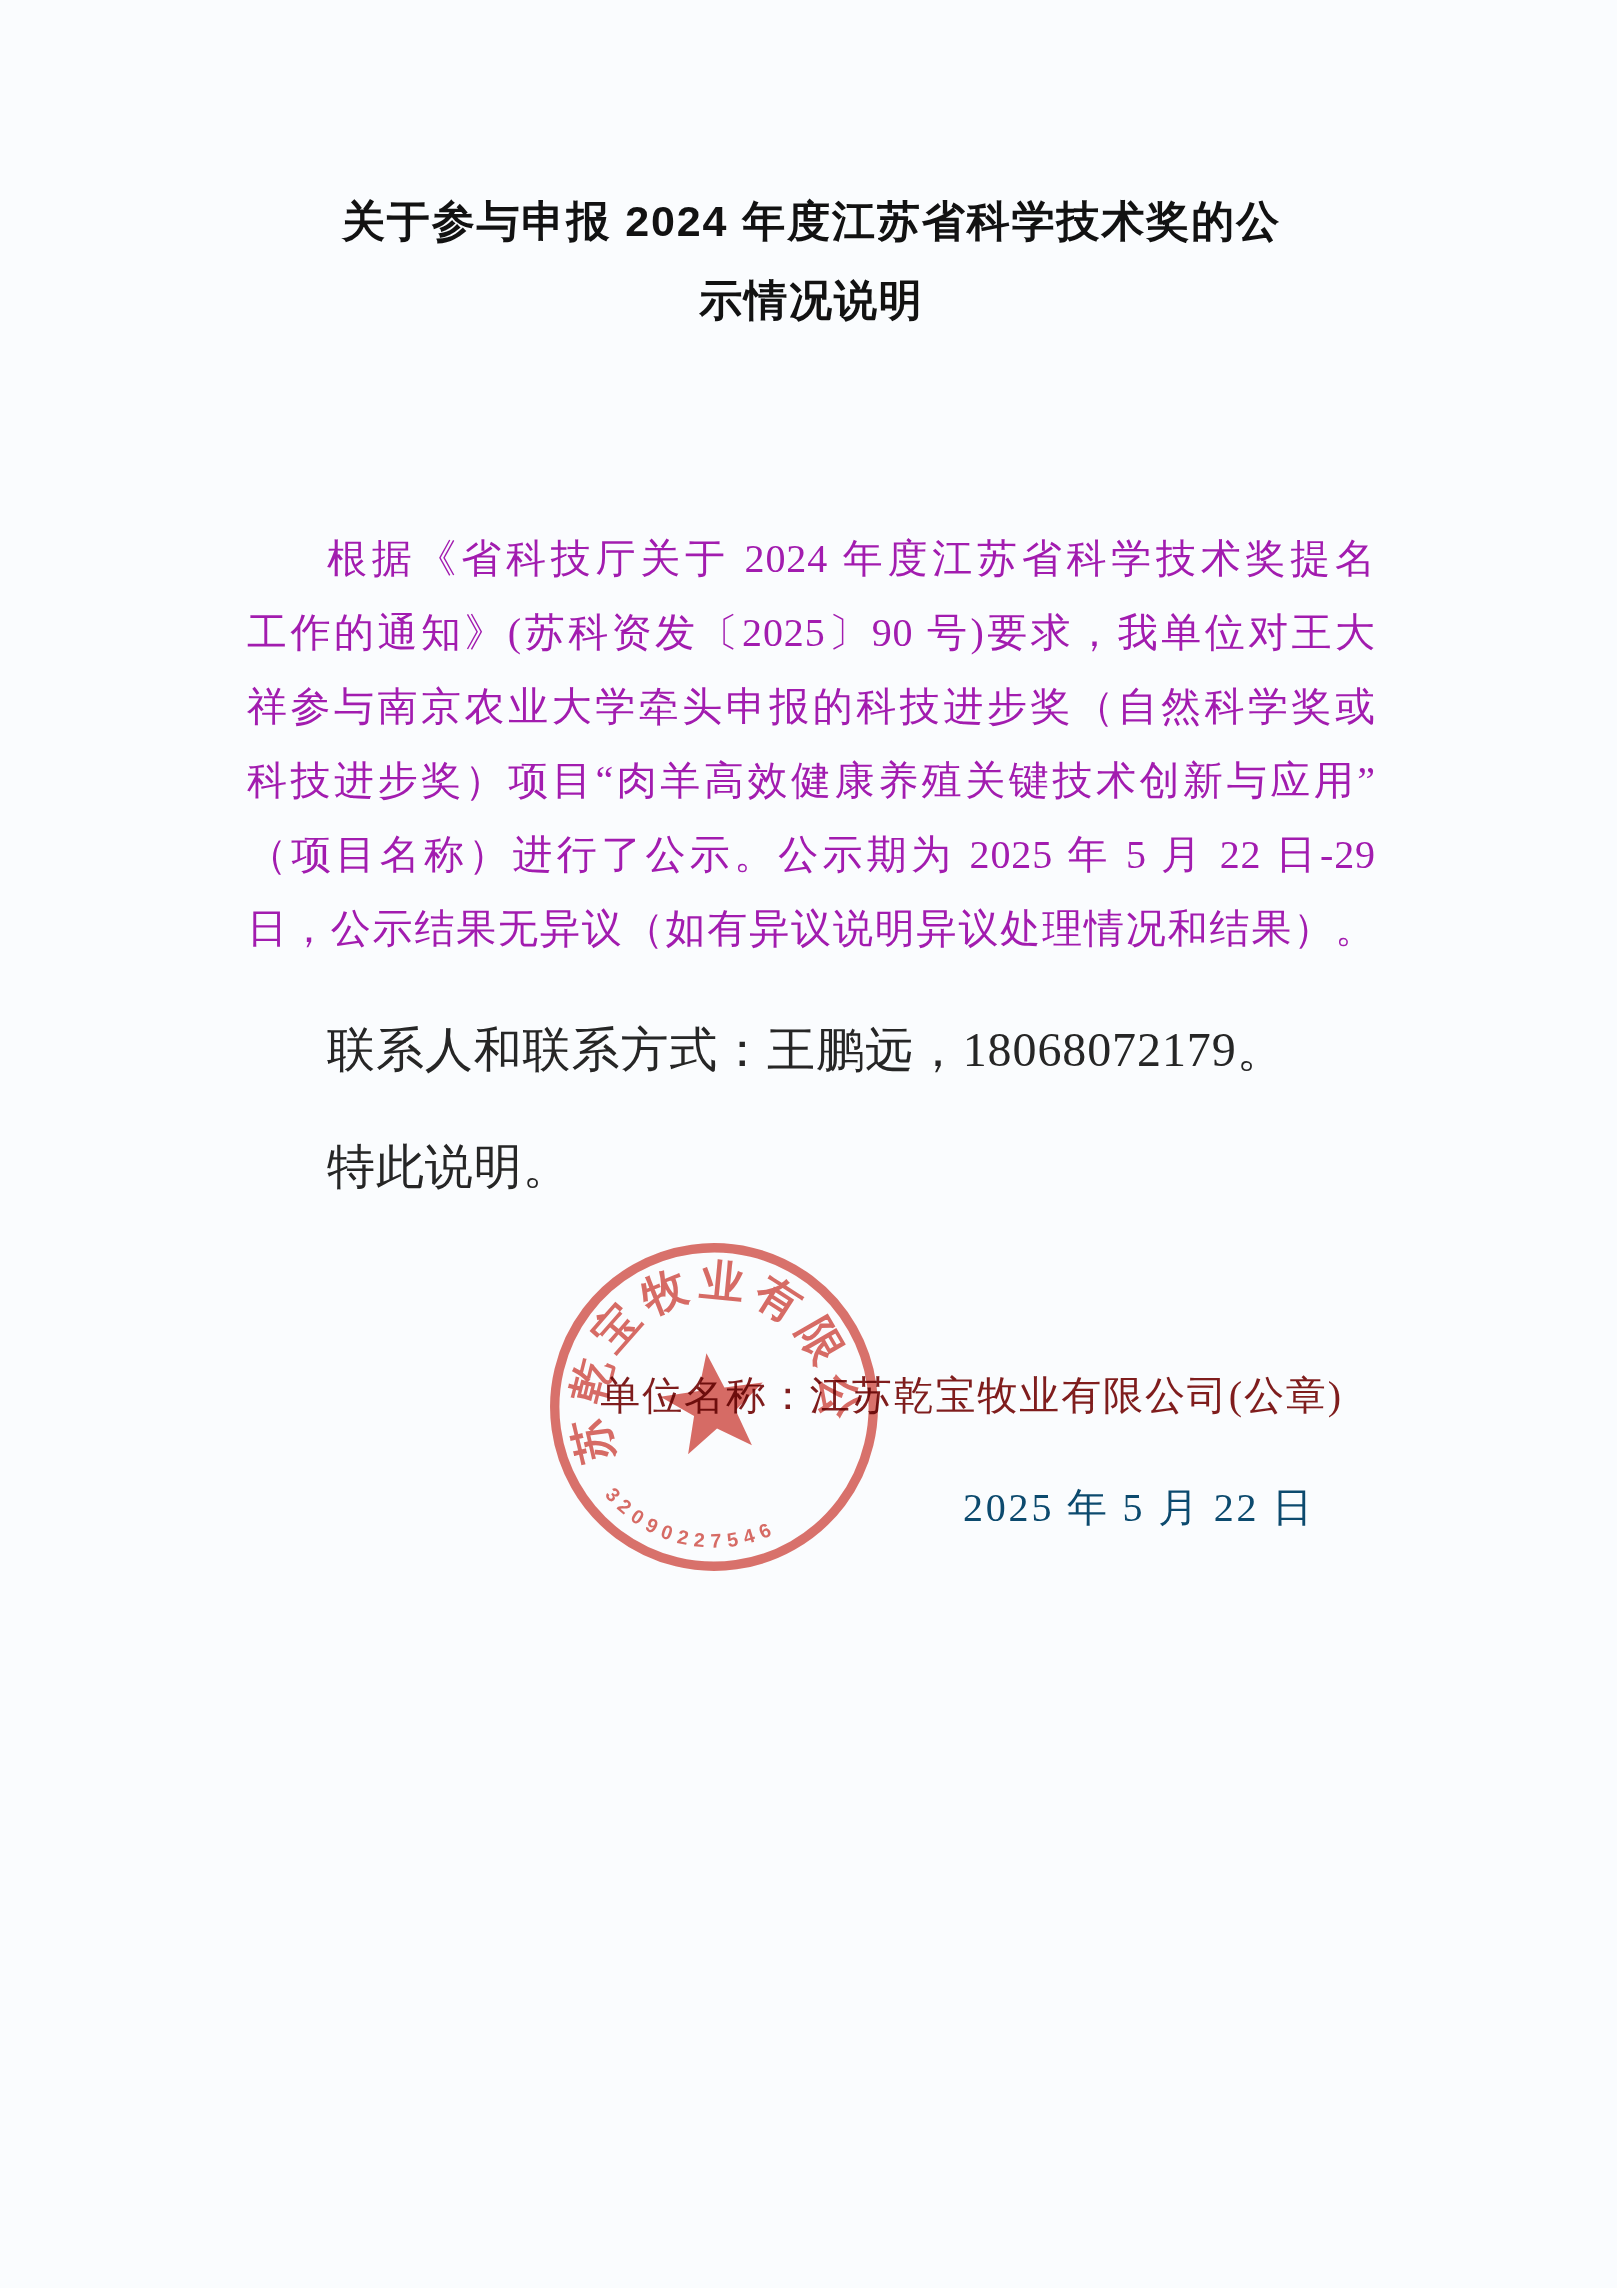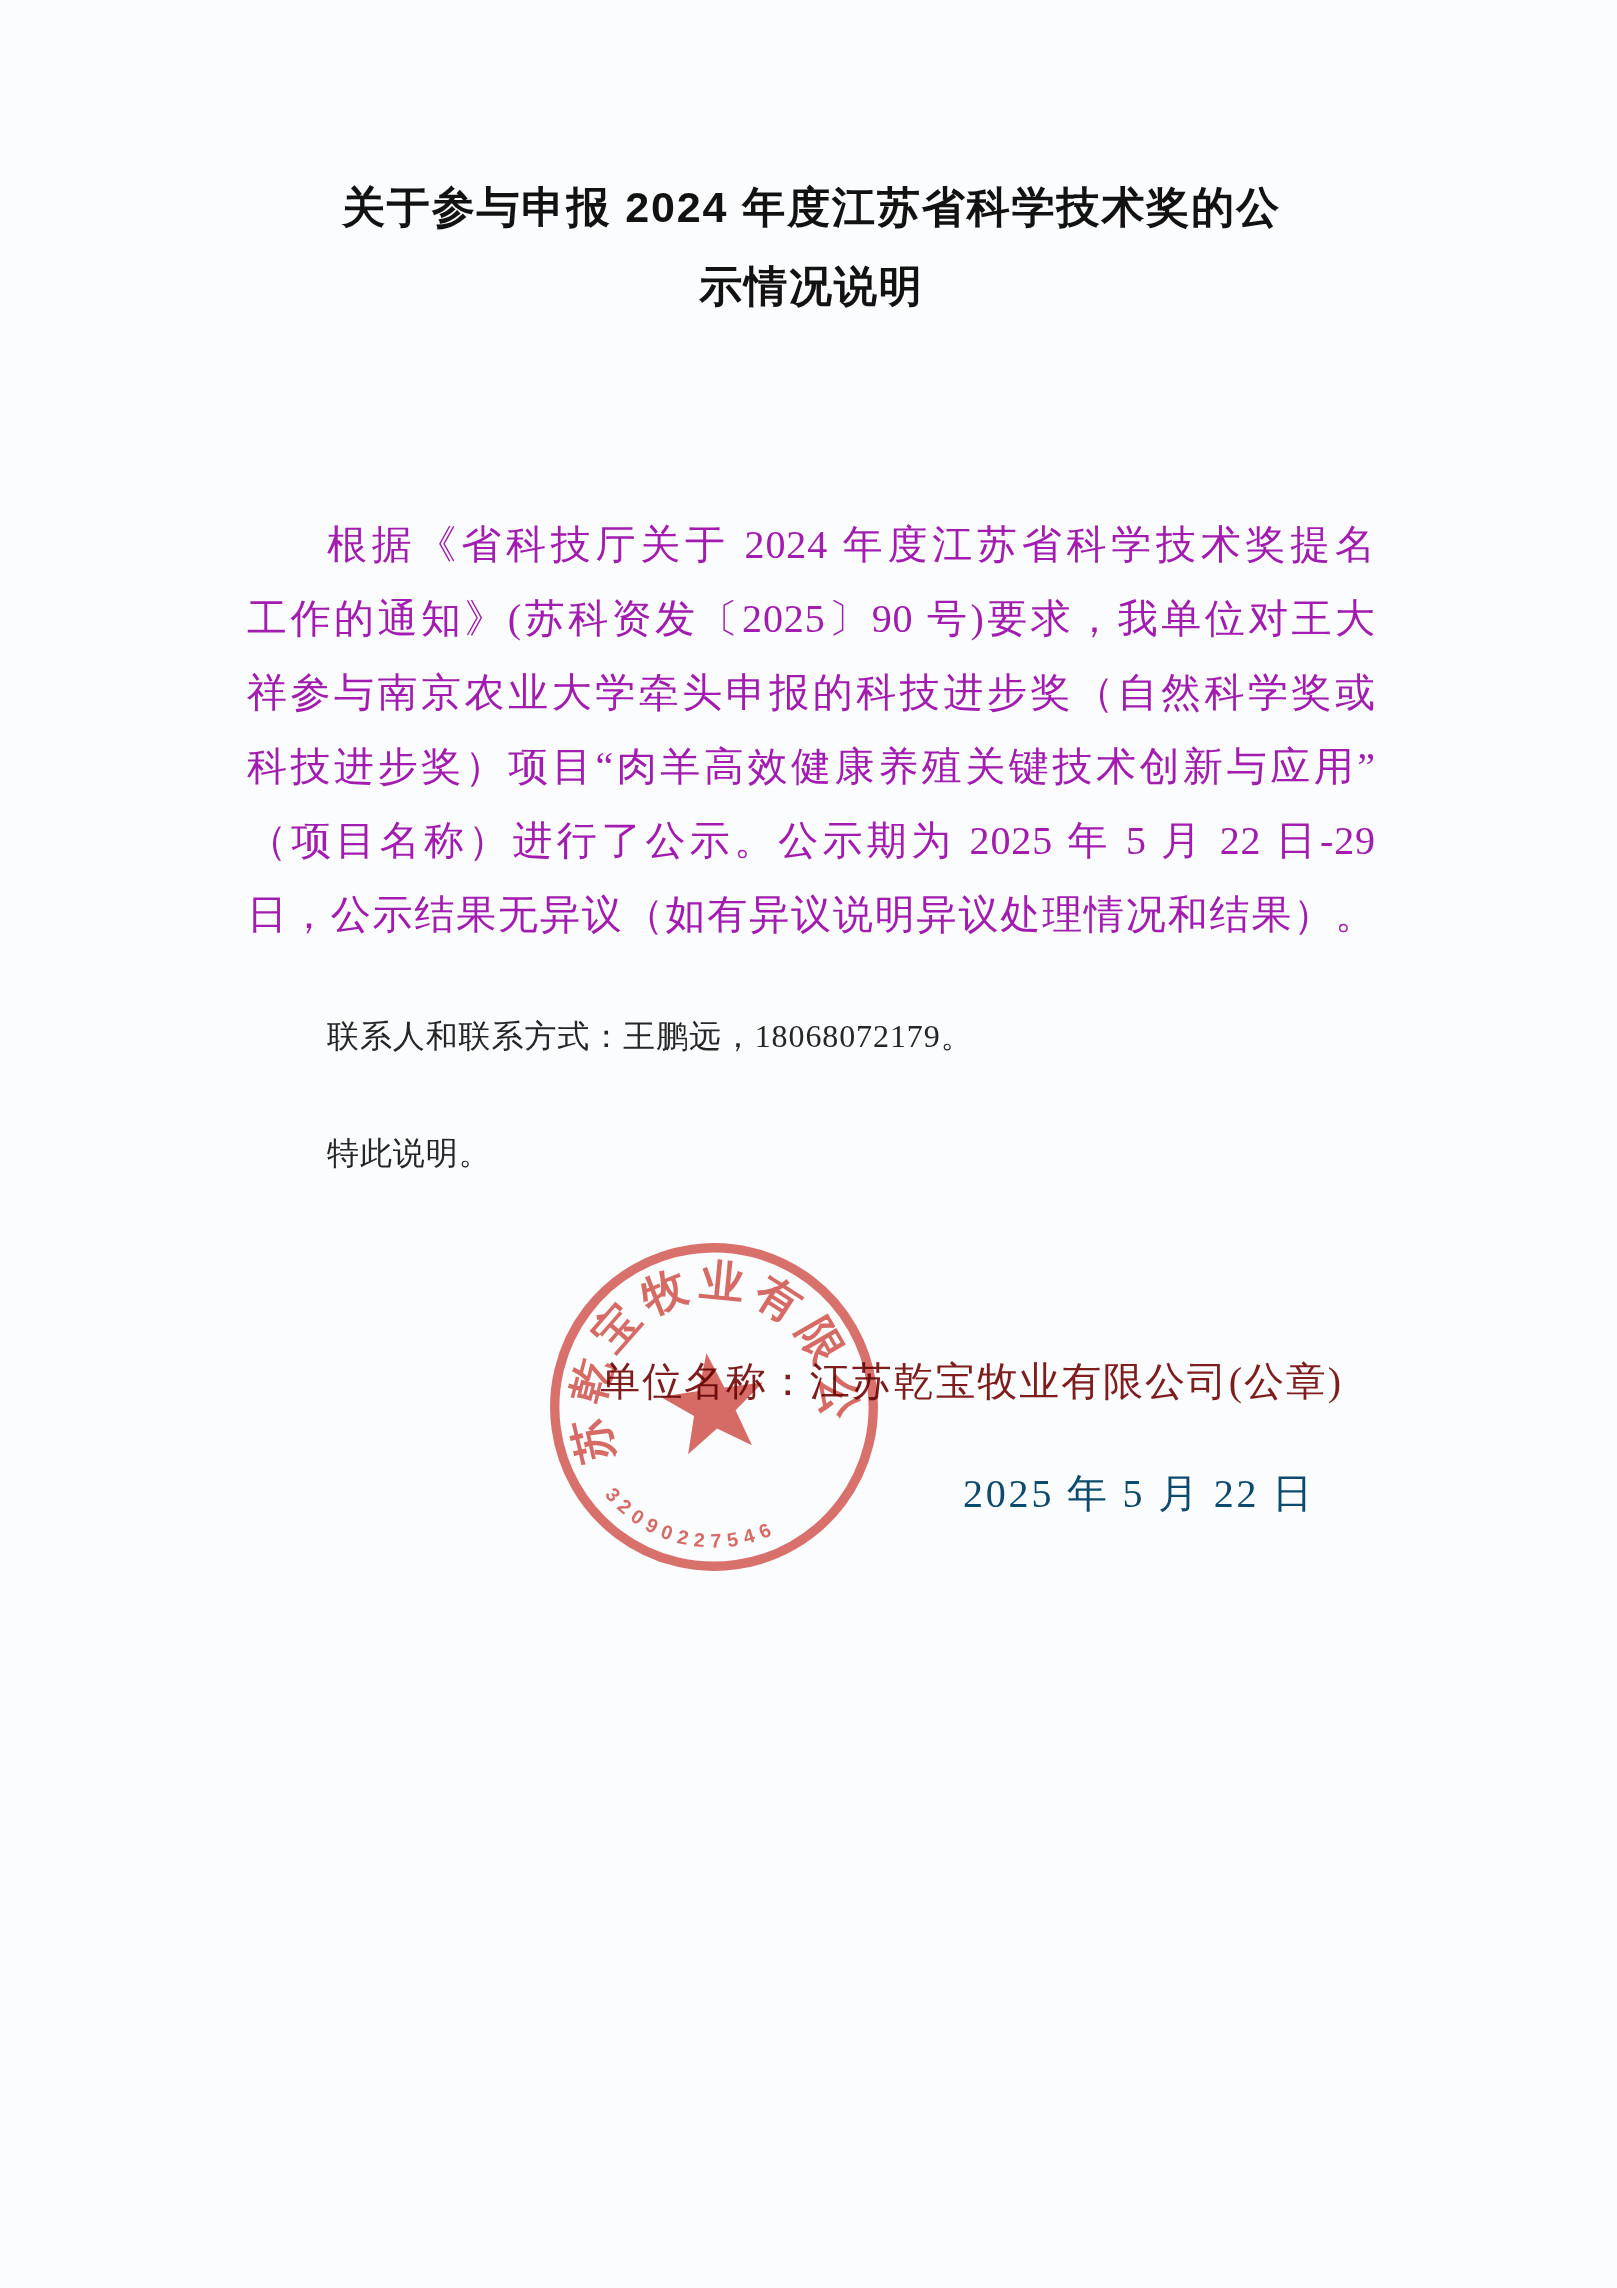--- a/index.html
+++ b/index.html
@@ -7,21 +7,21 @@
     position:relative;
     width:1617px;height:2289px;
     margin:0 auto;
     background:#fafcfe;
     overflow:hidden;
     color:#1f1f1f;
     font-family:"Liberation Serif","DejaVu Serif",serif;
   }
   .doc{
     position:absolute;
-    left:247px; right:241px; top:168px;
+    left:247px; right:241px; top:182px;
   }
   .title{
     font-family:"Liberation Sans","DejaVu Sans",sans-serif;
     font-weight:700;
     font-size:43px;
     line-height:79px;
     text-align:center;
     color:#121212;
     letter-spacing:1.9px;
   }
@@ -32,21 +32,21 @@
     font-size:40px;
     line-height:74px;
     color:#a21caf;
     text-align:justify;
     text-align-last:justify;
     letter-spacing:0.9px;
     white-space:nowrap;
   }
   .line.indent{ padding-left:80px; }
   .single{
-    font-size:32px;
+    font-size:48px;
     line-height:74px;
     color:#262626;
     padding-left:80px;
     letter-spacing:0.9px;
   }
   .contact{ margin-top:47px; }
   .statement{ margin-top:43px; }
   .signature{
     margin-top:155px;
     font-size:40px;

